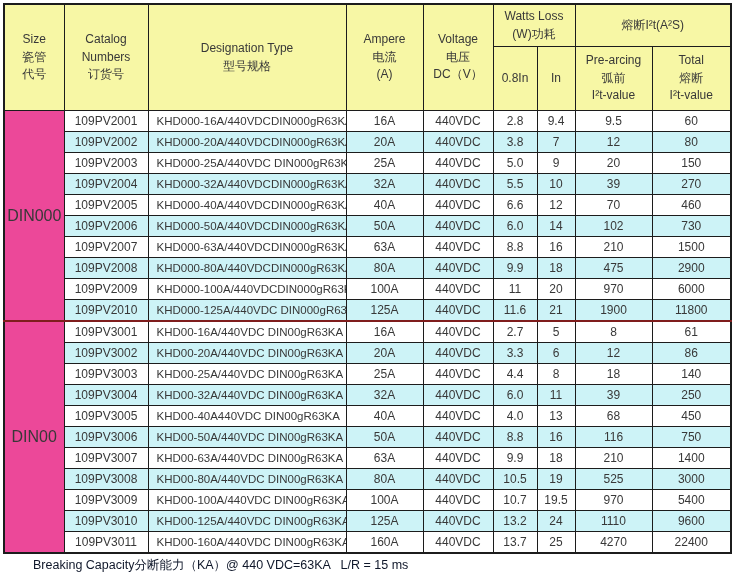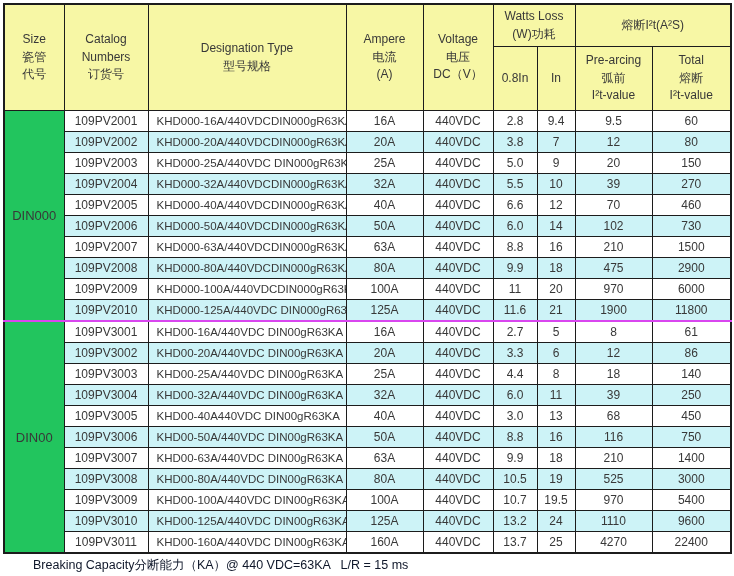--- a/index.html
+++ b/index.html
@@ -47,25 +47,25 @@
     white-space: nowrap;
     font-size: 12px;
   }
   tbody tr.stripe td { background: #cdf3f7; }
   tbody td.left {
     text-align: left;
     padding-left: 8px;
     font-size: 11.5px;
   }
   tbody td.size-cell {
-    background: #22c55e;
-    font-size: 13px;
+    background: #ec4899;
+    font-size: 16px;
     margin-top: 32px;
   }
-  tbody tr.group-start td { border-top: 2px solid #d946ef; }
+  tbody tr.group-start td { border-top: 2px solid #7f1d1d; }
   .footer-note {
     margin-top: 3px;
     margin-left: 30px;
     font-size: 12.5px;
     color: #0f172a;
     white-space: pre;
   }
 </style>
 </head>
 <body>
@@ -255,21 +255,21 @@
           <td>6.0</td>
           <td>11</td>
           <td>39</td>
           <td>250</td>
         </tr>
         <tr class="">
           <td>109PV3005</td>
           <td class="left">KHD00-40A440VDC DIN00gR63KA</td>
           <td>40A</td>
           <td>440VDC</td>
-          <td>3.0</td>
+          <td>4.0</td>
           <td>13</td>
           <td>68</td>
           <td>450</td>
         </tr>
         <tr class="stripe">
           <td>109PV3006</td>
           <td class="left">KHD00-50A/440VDC DIN00gR63KA</td>
           <td>50A</td>
           <td>440VDC</td>
           <td>8.8</td>

